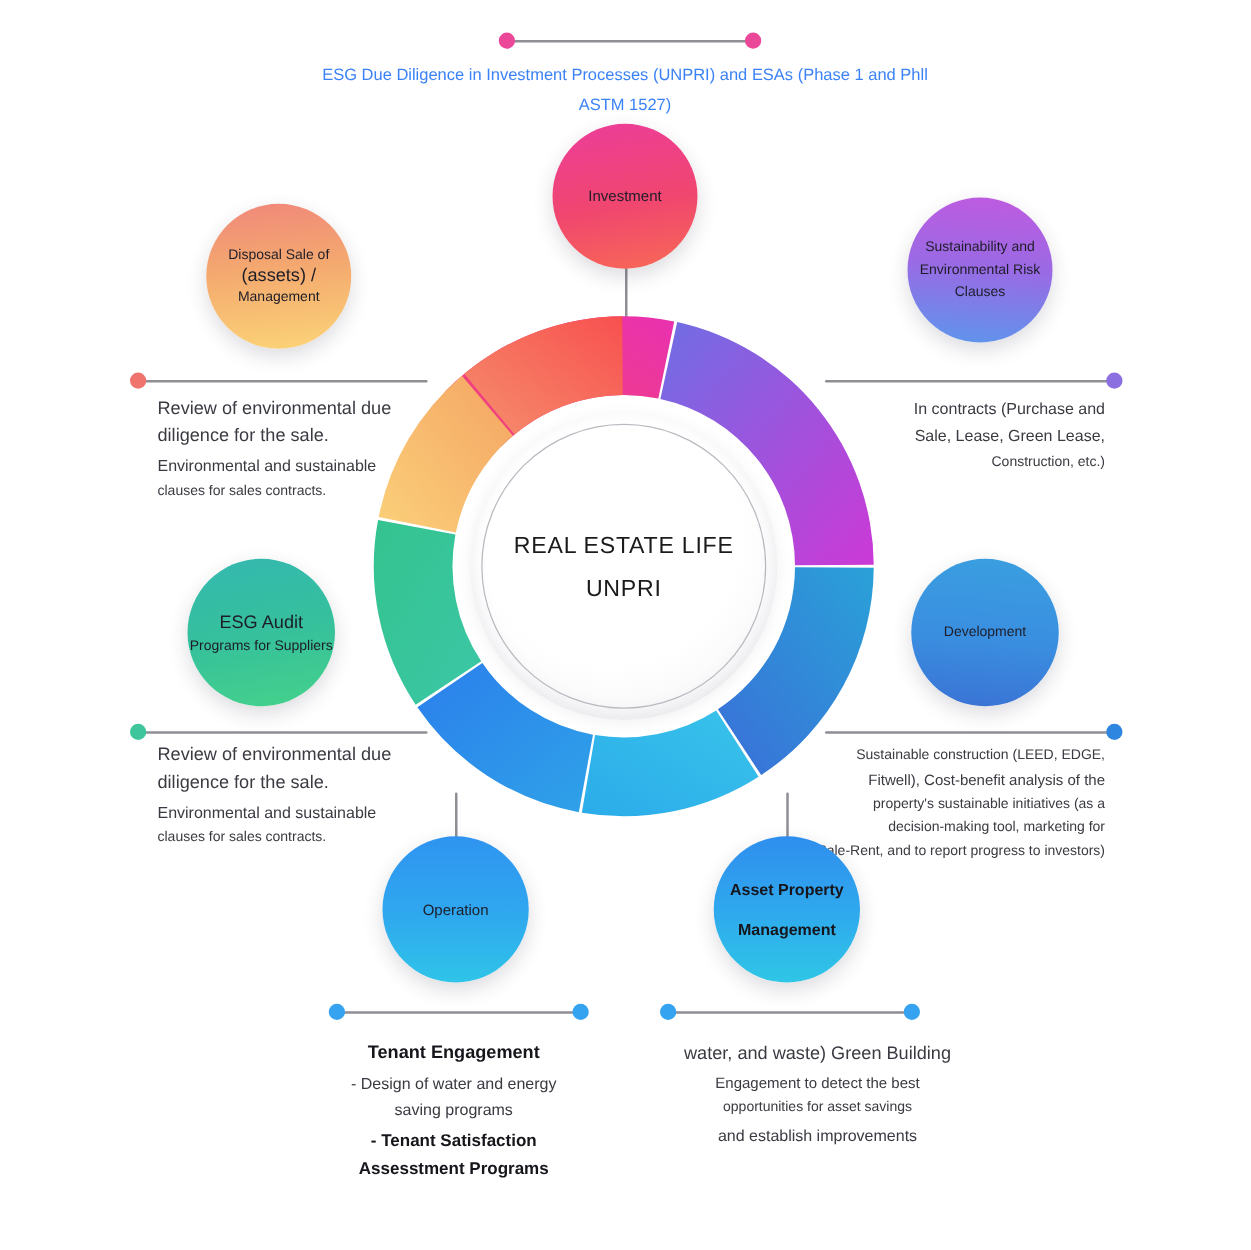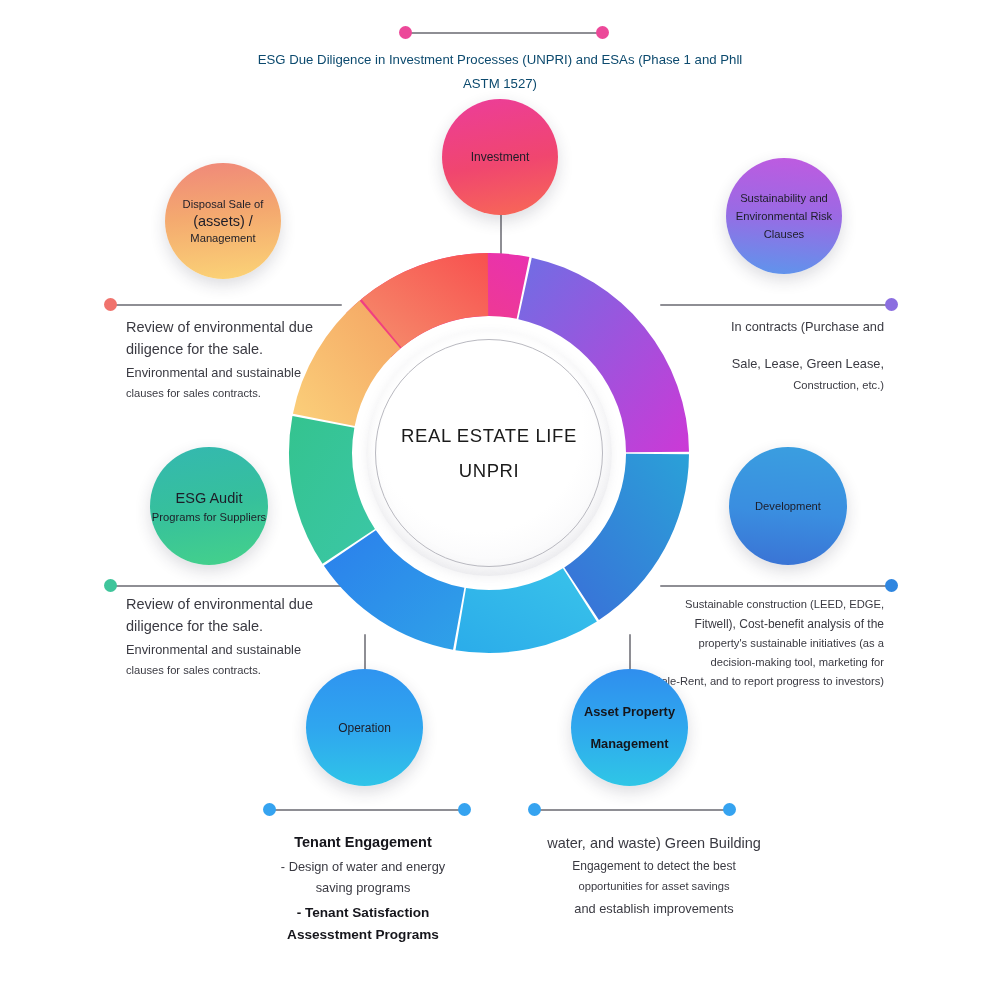--- a/index.html
+++ b/index.html
@@ -57,42 +57,42 @@
   .s14 { font-size: 12.8px; }
   .s13 { font-size: 12.0px; }
   .s12 { font-size: 11.2px; }
   .bold { font-weight: bold; color: #15151b; }
 
   .toptext {
     position: absolute;
     text-align: center;
     font-size: 13.2px;
     line-height: 1.85;
-    color: #0c4a6e;
+    color: #3b82f6;
     width: 520px;
   }
 
   
   .bubble {
     position: absolute;
     border-radius: 50%;
     display: flex;
     flex-direction: column;
     align-items: center;
     justify-content: center;
     text-align: left;
     box-shadow: 0 6px 16px rgba(40,40,60,0.16);
     color: #1d1d28;
   }
   .bubble .bl { display: block; white-space: nowrap; }
 
   
   #donut-wrap {
     position: absolute;
-    left: 287px;
+    left: 297px;
     top: 251px;
     width: 404px;
     height: 404px;
   }
   #donut-svg { display: block; }
   #donut-center {
     position: absolute;
     left: 50%;
     top: 50%;
     transform: translate(-50%, -50%);
@@ -170,21 +170,21 @@
     <span class="ln s16">diligence for the sale.</span>
     <span class="ln s14" style="margin-top:2px;">Environmental and sustainable</span>
     <span class="ln s12" style="margin-top:3px;">clauses for sales contracts.</span>
   </div>
 
   <div class="conn-line" style="left:660px; top:304px; width:232px;"></div>
   <div class="dot" style="left:885px; top:298px; background:#8b6ee0;"></div>
 
   <div class="txtblock al-right" style="left:625px; top:317px; width:259px;">
     <span class="ln s14">In contracts (Purchase and</span>
-    <span class="ln s14" style="margin-top:18px;">Sale, Lease, Green Lease,</span>
+    <span class="ln s14" style="margin-top:3px;">Sale, Lease, Green Lease,</span>
     <span class="ln s12" style="margin-top:4px;">Construction, etc.)</span>
   </div>
 
   <div class="bubble" style="left:150px; top:447px; width:118px; height:118px;
               background: linear-gradient(170deg,#34b8b0 0%, #36c09c 50%, #45d28a 100%);">
     <span class="bl s16">ESG Audit</span>
     <span class="bl s12" style="margin-top:5px;">Programs for Suppliers</span>
   </div>
 
   <div class="bubble" style="left:729px; top:447px; width:118px; height:118px;

